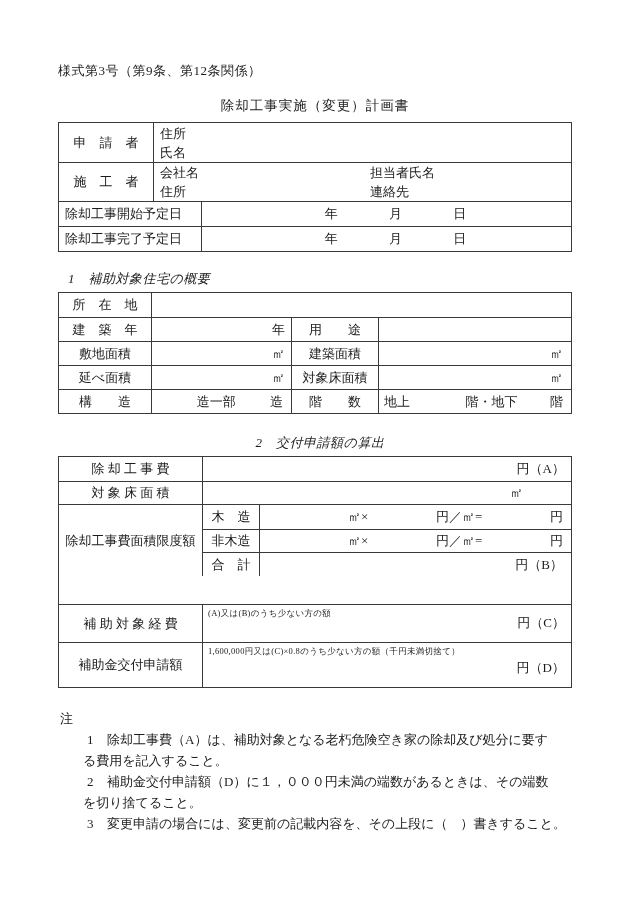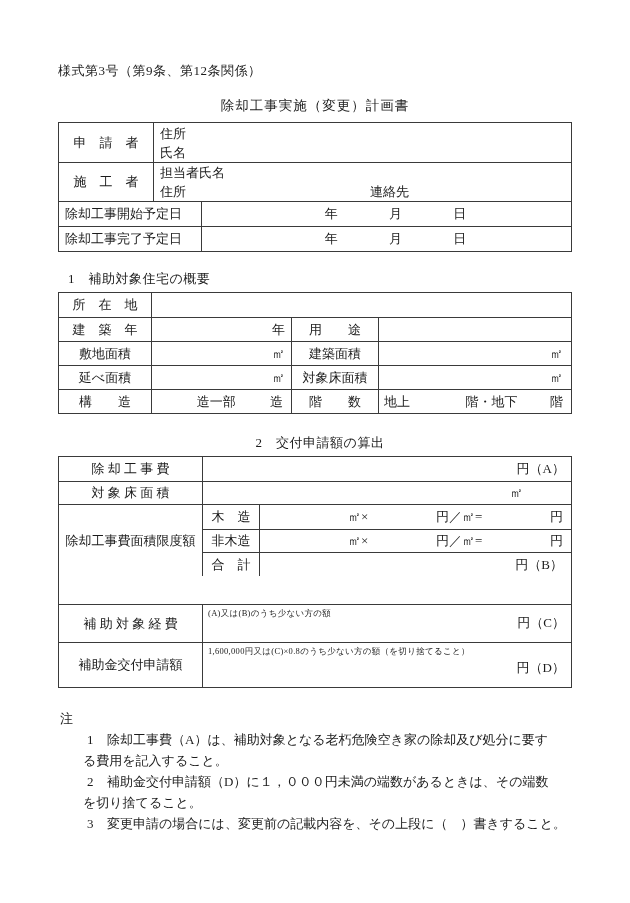--- a/index.html
+++ b/index.html
@@ -34,21 +34,21 @@
   .sp17 { flex:1.7; } .sp20 { flex:2.0; } .sp13 { flex:1.3; } .sp10 { flex:1.0; } .sp085 { flex:0.85; }
 
   .w94 { width:94px; } .w142 { width:142px; } .w92 { width:92px; }
   .w140 { width:140px; } .w87 { width:87px; } .w143 { width:143px; }
 
   .unit-r { justify-content:flex-end; padding-right:6px; }
   .unit-r8 { justify-content:flex-end; padding-right:8px; }
   .unit-r48 { justify-content:flex-end; padding-right:48px; }
   .lpad { padding-left:6px; }
 
-  .section-heading { margin:18px 0 4px 0; padding-left:10px; letter-spacing:0.5px; }
+  .section-heading { margin:18px 0 4px 0; padding-left:10px; letter-spacing:0.5px;font-style:italic; }
   .s2 { margin-top:20px;text-align:center; }
 
   .subblock { flex:1; display:flex; flex-direction:column; padding:0; align-items:stretch; }
   .subrow { display:flex; height:24px; border-top:1px solid #3a3a3a; }
   .subrow.first { border-top:none; }
   .subcell { width:56px; display:flex; align-items:center; justify-content:center; }
   .formula { flex:1; border-left:1px solid #3a3a3a; display:flex; align-items:center; padding-right:8px; }
 
   .rel { position:relative; }
   .small-note { position:absolute; top:3px; left:5px; font-size:8.5px; letter-spacing:0.3px; }
@@ -79,20 +79,21 @@
           </div>
         <div class="cline">
             <span>氏名</span>
           </div>
       </div>
     </div>
     <div class="trow h39">
       <div class="cell nb lbl w94">施　工　者</div>
       <div class="cell fill col">
         <div class="cline">
+          <span class="cl">会社名</span>
           <span>担当者氏名</span>
         </div>
         <div class="cline">
           <span class="cl">住所</span>
           <span>連絡先</span>
         </div>
       </div>
     </div>
     <div class="trow h25">
       <div class="cell nb lpad w142">除却工事開始予定日</div>
@@ -225,21 +226,21 @@
     <div class="trow h38">
       <div class="cell nb lbl w143">補 助 対 象 経 費</div>
       <div class="cell fill rel">
         <div class="small-note">(A)又は(B)のうち少ない方の額</div>
         <div class="unit-br">円（C）</div>
       </div>
     </div>
     <div class="trow h45">
       <div class="cell nb lbl w143">補助金交付申請額</div>
       <div class="cell fill rel">
-        <div class="small-note">1,600,000円又は(C)×0.8のうち少ない方の額（を切り捨てること）</div>
+        <div class="small-note">1,600,000円又は(C)×0.8のうち少ない方の額（千円未満切捨て）</div>
         <div class="unit-br">円（D）</div>
       </div>
     </div>
   </div>
 
   <div class="notes">
     <div class="note-heading">注</div>
     <div class="note-line n-first">
       <span class="note-num">1</span><span>除却工事費（A）は、補助対象となる老朽危険空き家の除却及び処分に要す</span>
     </div>

